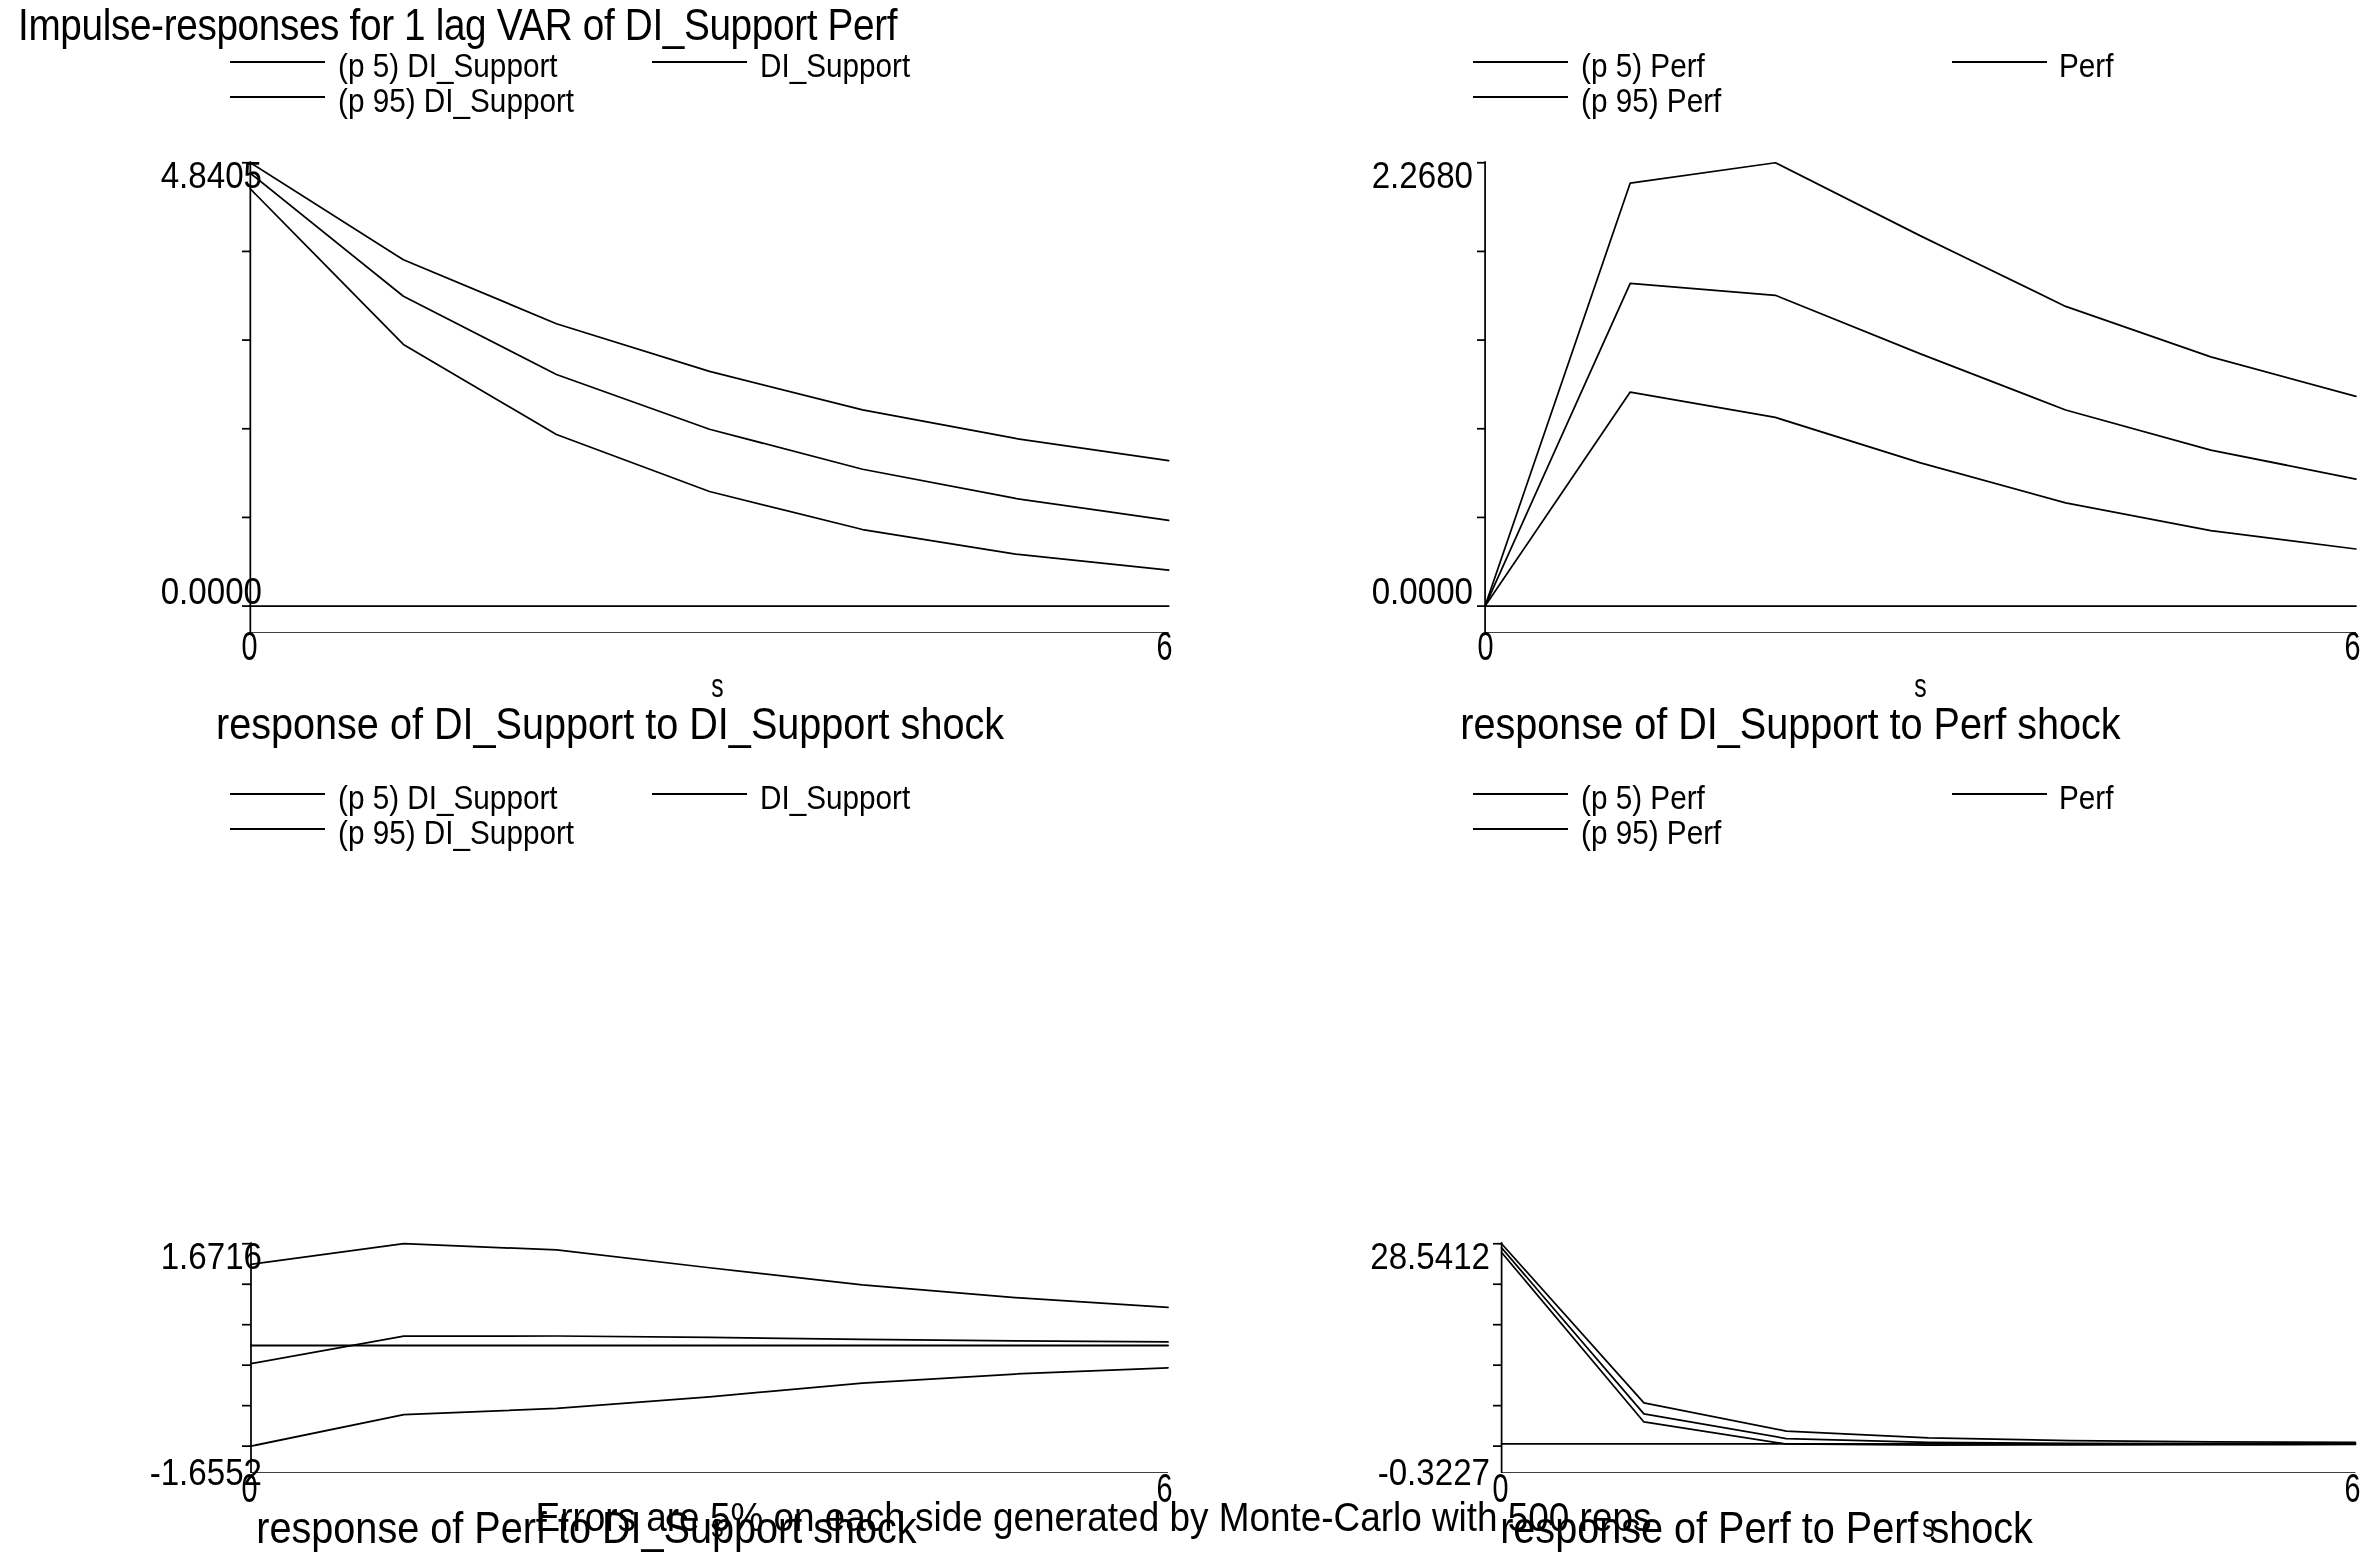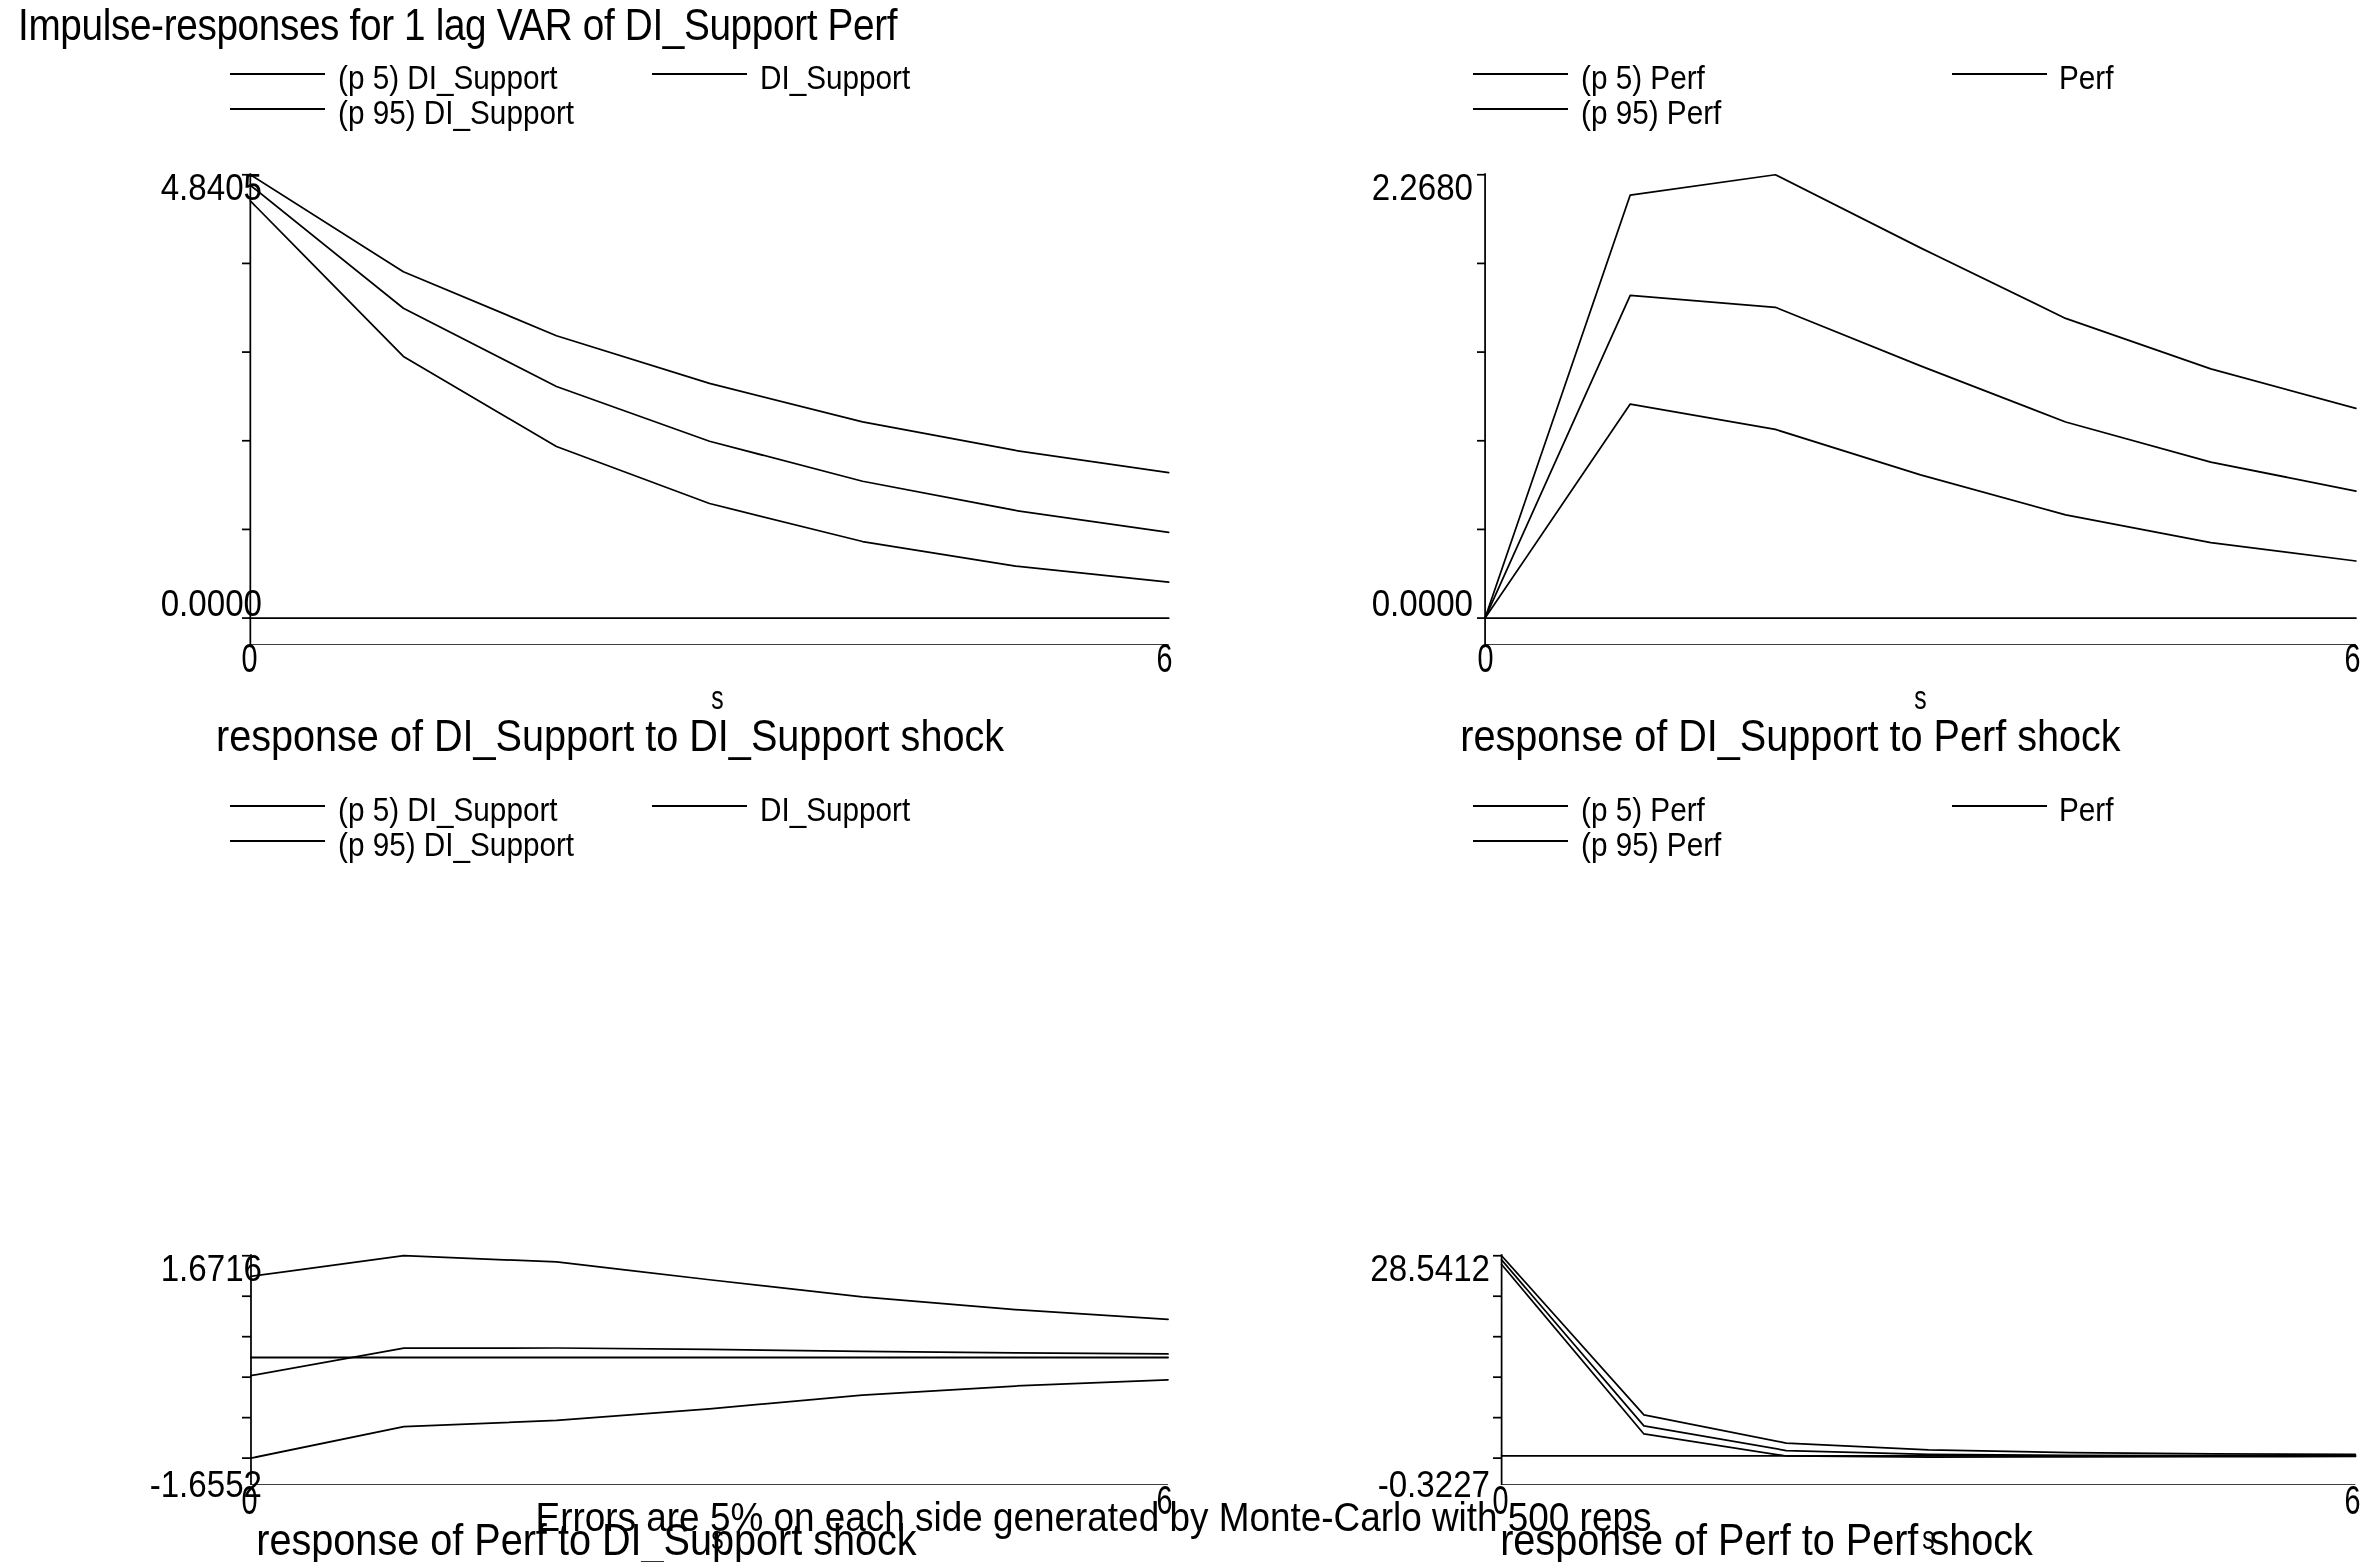--- a/index.html
+++ b/index.html
@@ -33,21 +33,21 @@
   .legend-label{
     display:inline-block;
     font-size:33px;line-height:35px;
     vertical-align:middle;
     transform:scaleX(0.9);transform-origin:left center;
     white-space:nowrap;
   }
   .legend-cell{display:inline-block;vertical-align:top;}
 
   
-  .panel{position:absolute;margin-top:12px;}
+  .panel{position:absolute;}
   .plot-area{position:absolute;}
   .plot-svg{position:absolute;left:0;top:0;display:block;}
 
   .ytick-label{
     position:absolute;right:0;
     font-size:36px;line-height:36px;
     text-align:right;white-space:nowrap;
     transform:scaleX(0.92);transform-origin:right center;
   }
   .xtick-label{

